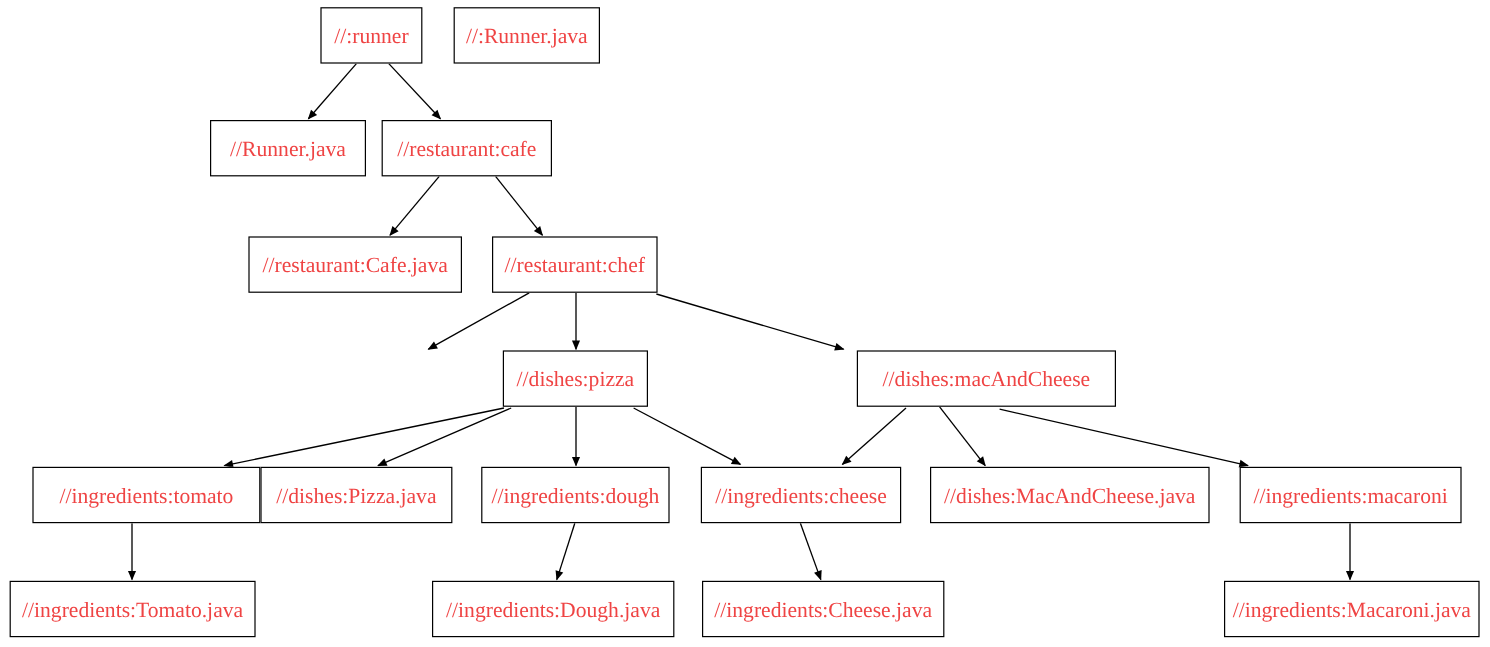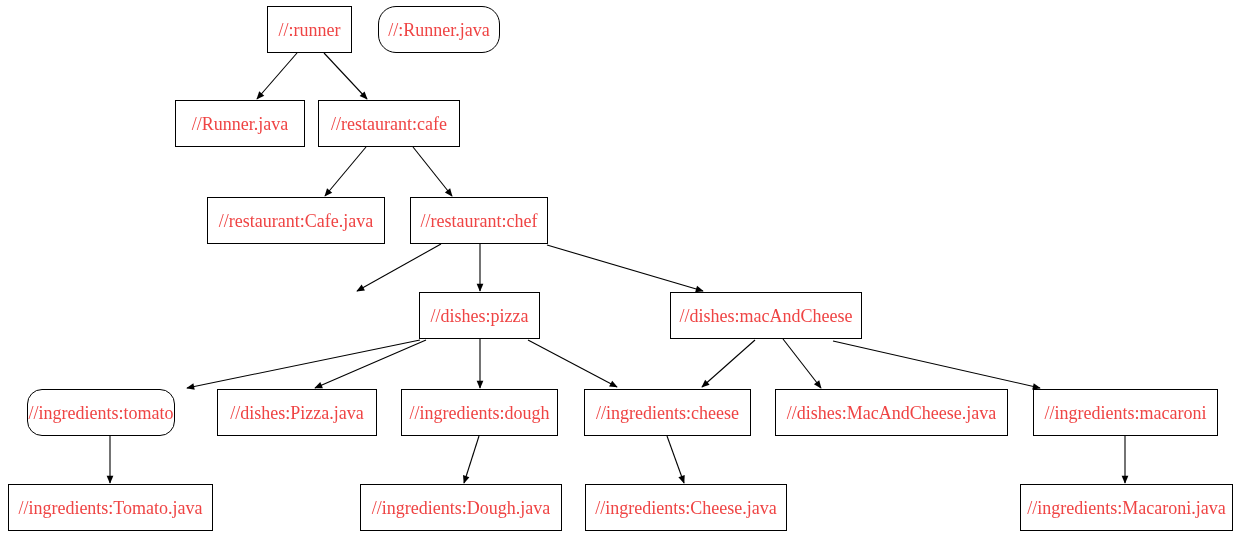--- a/index.html
+++ b/index.html
@@ -67,28 +67,28 @@
     <line x1="755" y1="340" x2="702" y2="387" marker-end="url(#arrow)"></line>
     <line x1="783" y1="339" x2="821" y2="388" marker-end="url(#arrow)"></line>
     <line x1="833" y1="341" x2="1040" y2="388" marker-end="url(#arrow)"></line>
     <line x1="110" y1="436" x2="110" y2="483" marker-end="url(#arrow)"></line>
     <line x1="479" y1="436" x2="464" y2="483" marker-end="url(#arrow)"></line>
     <line x1="667" y1="436" x2="684" y2="483" marker-end="url(#arrow)"></line>
     <line x1="1125" y1="436" x2="1125" y2="483" marker-end="url(#arrow)"></line>
   </svg>
 
   <div class="node" style="left:267px;  top:6px;   width:85px;">//:runner</div>
-  <div class="node" style="left:378px;  top:6px;   width:122px;border-radius:18px;">//:Runner.java</div>
+  <div class="node" style="left:378px;  top:6px;   width:122px;">//:Runner.java</div>
   <div class="node" style="left:175px;  top:100px; width:130px;">//Runner.java</div>
   <div class="node" style="left:207px;  top:197px; width:178px;">//restaurant:Cafe.java</div>
   <div class="node" style="left:318px;  top:100px; width:142px;">//restaurant:cafe</div>
   <div class="node" style="left:410px;  top:197px; width:138px;">//restaurant:chef</div>
   <div class="node" style="left:419px;  top:292px; width:121px;">//dishes:pizza</div>
-  <div class="node" style="left:670px;  top:292px; width:192px;">//dishes:macAndCheese</div>
-  <div class="node" style="left:27px;   top:389px; width:148px;border-radius:15px;">//ingredients:tomato</div>
+  <div class="node" style="left:714px;  top:292px; width:216px;">//dishes:macAndCheese</div>
+  <div class="node" style="left:27px;   top:389px; width:190px;">//ingredients:tomato</div>
   <div class="node" style="left:217px;  top:389px; width:160px;">//dishes:Pizza.java</div>
   <div class="node" style="left:401px;  top:389px; width:157px;">//ingredients:dough</div>
   <div class="node" style="left:584px;  top:389px; width:167px;">//ingredients:cheese</div>
   <div class="node" style="left:775px;  top:389px; width:233px;">//dishes:MacAndCheese.java</div>
   <div class="node" style="left:1033px; top:389px; width:185px;">//ingredients:macaroni</div>
   <div class="node" style="left:8px;    top:484px; width:205px;">//ingredients:Tomato.java</div>
   <div class="node" style="left:360px;  top:484px; width:202px;">//ingredients:Dough.java</div>
   <div class="node" style="left:585px;  top:484px; width:202px;">//ingredients:Cheese.java</div>
   <div class="node" style="left:1020px; top:484px; width:213px;">//ingredients:Macaroni.java</div>
 

